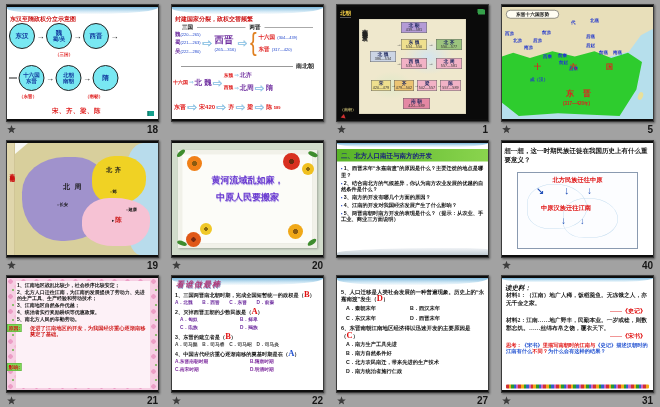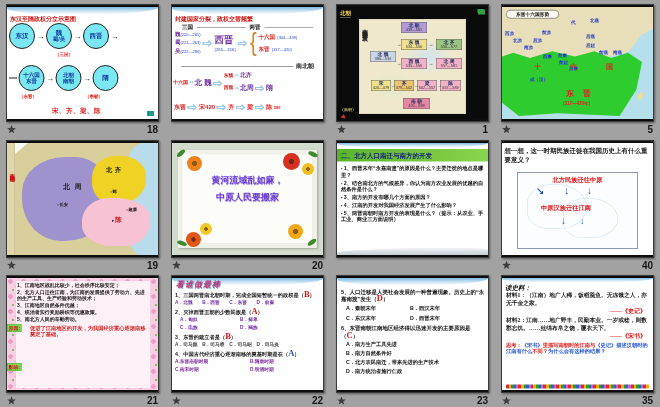--- a/index.html
+++ b/index.html
@@ -576,21 +576,21 @@
           <div class="l23">A．南方生产工具先进</div>
           <div class="l23">B．南方自然条件好</div>
           <div class="l23">C．北方农民南迁，带来先进的生产技术</div>
           <div class="l23">D．南方统治者施行仁政</div>
         </div>
       </div>
         </div>
     </div>
     <div class="foot">
       <span class="star"></span>
-      <span class="num">23</span>
+      <span class="num">27</span>
     </div>
   </div>
 
   <div class="cell">
     <div class="thumb">
       <div class="slide">
           <div class="inner i24">
         <div class="wave wv-sm"></div>
         <div class="hd24">读史料：</div>
         <div class="body">
@@ -601,17 +601,17 @@
           <div class="think">
             <span class="r">思考：</span><span class="bl">《宋书》</span><span class="r">里描写南朝时的江南与</span><span class="bl">《史记》</span><span class="bl">描述汉朝时的江南有什么</span><span class="r">不同？</span><span class="bl">为什么会有这样的结果？</span>
           </div>
         </div>
         <div class="fstrip"></div>
       </div>
         </div>
     </div>
     <div class="foot">
       <span class="star"></span>
-      <span class="num">35</span>
+      <span class="num">31</span>
     </div>
   </div>
 
 </div>
 
 </body></html>

